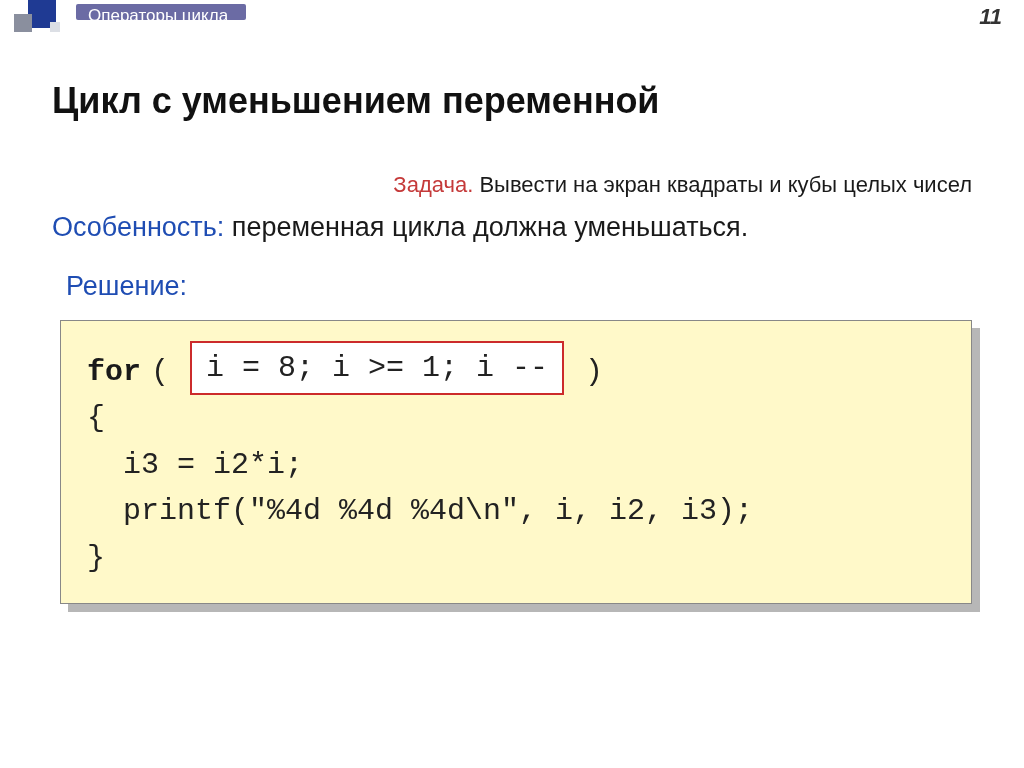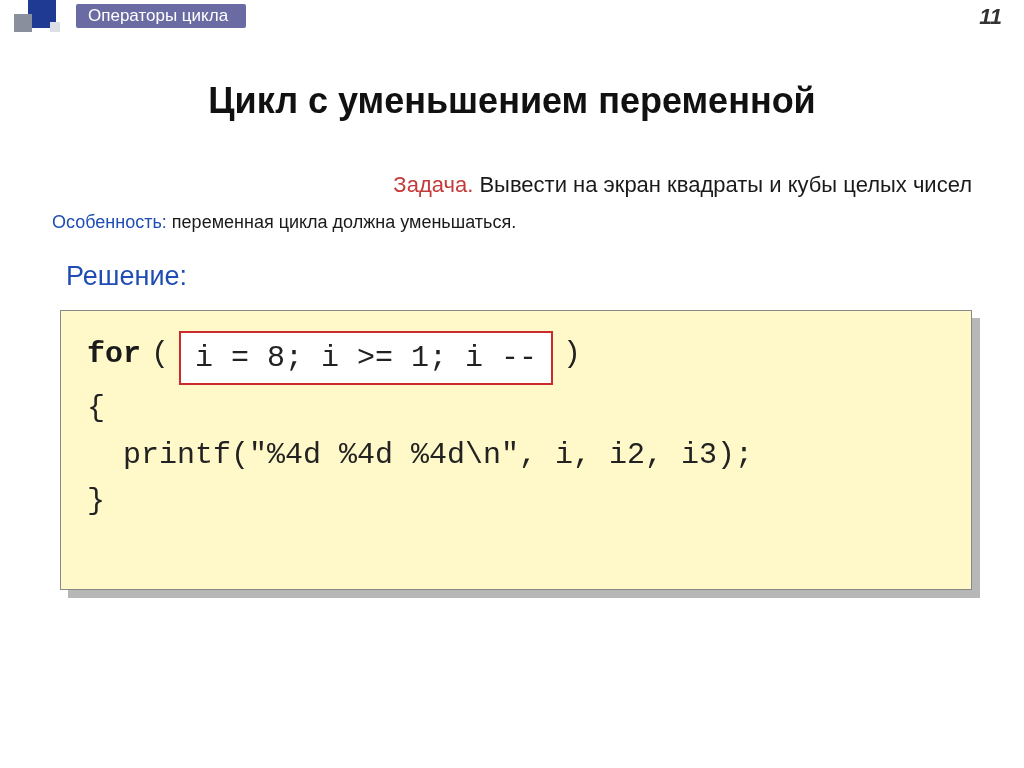--- a/index.html
+++ b/index.html
@@ -36,21 +36,21 @@
   .sq-small {
     position: absolute;
     left: 36px; top: 22px;
     width: 10px; height: 10px;
     background: #dcdfe5;
   }
   .breadcrumb {
     position: absolute;
     left: 76px;
     top: 4px;
-    height: 24px;
+    height: 16px;
     padding: 3px 18px 3px 12px;
     background: #6b6ba4;
     color: #fff;
     font-size: 17px;
     line-height: 18px;
     border-radius: 2px;
   }
   .page-number {
     position: absolute;
     right: 22px;
@@ -61,33 +61,32 @@
     font-style: italic;
   }
   .content {
     padding: 48px 52px 0 52px;
   }
   .title {
     font-size: 36px;
     font-weight: bold;
     color: #111;
     margin-bottom: 48px;
-    text-align: center;
   }
   .task-block {
     font-size: 22px;
     line-height: 1.35;
     margin-bottom: 12px;
     text-align: right;
   }
   .task-label { color: #c53a3a; }
   .task-text { color: #1a1a1a; }
   .task-indent { padding-left: 40px; display: block; }
   .feature-block {
-    font-size: 18px;
+    font-size: 27px;
     margin-bottom: 28px;
   }
   .feature-label { color: #1f4db3; }
   .feature-text { color: #1a1a1a; }
   .solution-label {
     font-size: 27px;
     color: #1f4db3;
     margin-bottom: 18px;
     margin-left: 14px;
   }
@@ -105,27 +104,27 @@
     background: #fff9c9;
     border: 1px solid #888;
     padding: 20px 26px 22px 26px;
     font-family: "Courier New", monospace;
     font-size: 30px;
     line-height: 1.55;
     color: #222;
     min-height: 280px;
   }
   .kw-for { color: #1a1a1a; font-weight: bold; }
-  .for-line { display: flex; align-items: flex-start; gap: 10px; }
+  .for-line { display: flex; align-items: flex-end; gap: 10px; }
   .highlight-box {
     display: inline-block;
     background: #fff;
     border: 2px solid #cc2b2b;
     padding: 2px 14px;
-    margin: 0 0;
+    margin: 0 11px;
   }
   .code-line { white-space: pre; }
 </style>
 </head>
 <body>
 
 <div class="topbar">
   <div class="corner-squares">
     <div class="sq-big"></div>
     <div class="sq-mid"></div>
@@ -152,18 +151,19 @@
   <div class="code-wrap">
     <div class="code-shadow"></div>
     <div class="code-box">
       <div class="for-line">
         <span class="kw-for">for</span>
           <span> ( </span>
         <span class="highlight-box">i = 8; i &gt;= 1; i --</span>
         <span> )</span>
       </div>
       <div class="code-line">{</div>
+      <div class="code-line">  i3 = i2*i;</div>
       <div class="code-line">  printf("%4d %4d %4d\n", i, i2, i3);</div>
       <div class="code-line">}</div>
     </div>
   </div>
 
 </div>
 
 </body></html>

